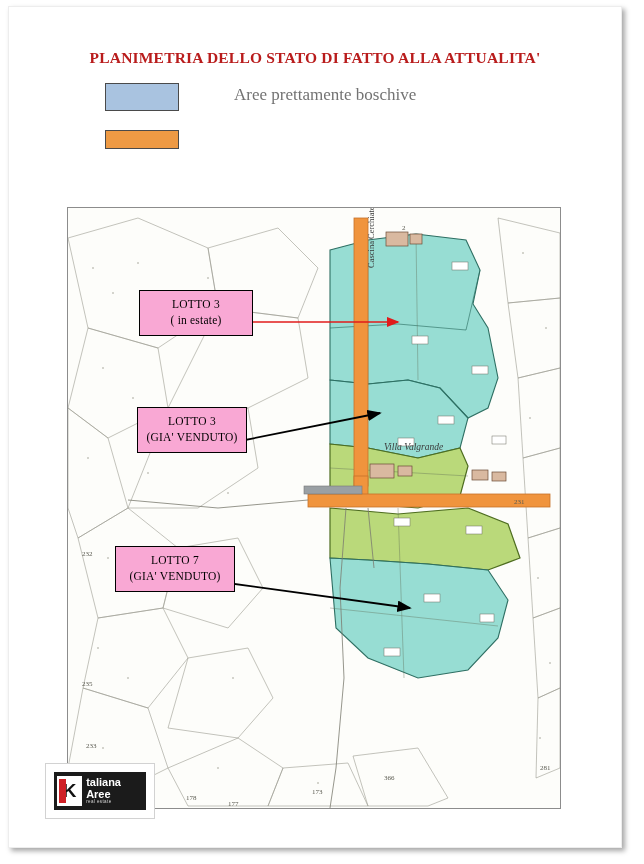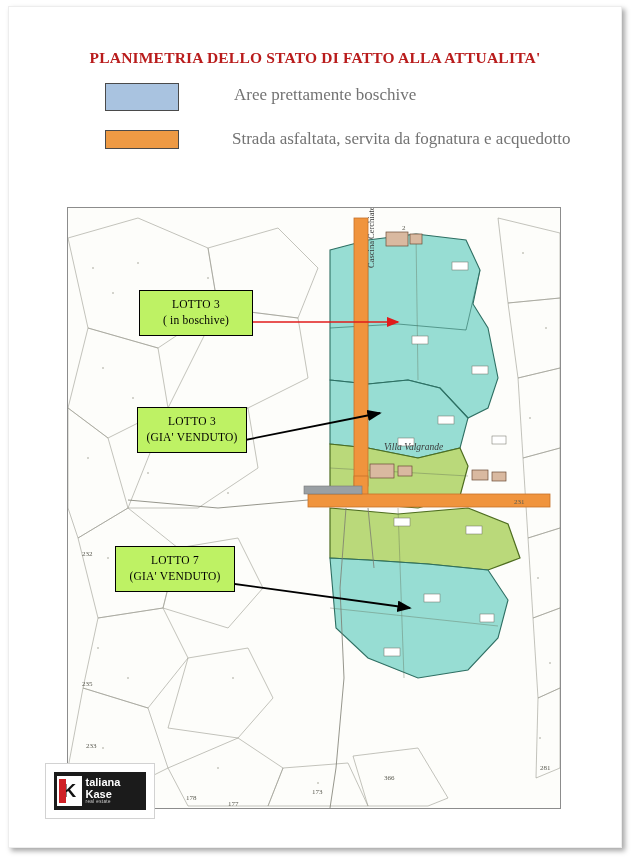--- a/index.html
+++ b/index.html
@@ -81,21 +81,21 @@
     height: 600px;
     background: #fdfdfa;
     border: 1px solid #8c8c8c;
     overflow: hidden;
   }
   .map svg { display: block; }
 
   
   .callout {
     position: absolute;
-    background: #bef264;
+    background: #f9a8d4;
     border: 1px solid #000000;
     font-size: 11.5px;
     line-height: 1.35;
     text-align: center;
     color: #000;
     padding: 6px 4px 7px 4px;
     font-family: "Liberation Serif", serif;
   }
   .callout .l1 { display: block; letter-spacing: 0.3px; }
   .callout .l2 { display: block; letter-spacing: 0.2px; }
@@ -170,21 +170,20 @@
 
     <div class="title">PLANIMETRIA DELLO STATO DI FATTO ALLA ATTUALITA'</div>
 
     <div class="legend">
       <div class="legend-row r1">
         <div class="legend-swatch bosco"></div>
         <div class="legend-label">Aree prettamente boschive</div>
       </div>
       <div class="legend-row r3">
         <div class="legend-swatch strada"></div>
-        <div class="legend-label">Strada asfaltata, servita da fognatura e acquedotto</div>
       </div>
     </div>
 
     <div class="map">
       <svg width="492" height="600" viewBox="0 0 492 600" xmlns="http://www.w3.org/2000/svg">
 
         <rect x="0" y="0" width="492" height="600" fill="#fdfdfa"></rect>
 
         <g stroke="#8a8a7e" stroke-width="0.6" fill="none" opacity="0.85">
           <path d="M0,30 L70,10 L140,40 L150,100 L90,140 L20,120 Z"></path>
@@ -321,35 +320,35 @@
           </marker>
         </defs>
         <line x1="178" y1="114" x2="330" y2="114" stroke="#e01b1b" stroke-width="1.6" marker-end="url(#arrow-red)"></line>
         <line x1="172" y1="233" x2="312" y2="205" stroke="#000000" stroke-width="1.8" marker-end="url(#arrow-black)"></line>
         <line x1="152" y1="374" x2="342" y2="400" stroke="#000000" stroke-width="1.8" marker-end="url(#arrow-black)"></line>
       </svg>
     </div>
 
     <div class="callout" id="callout-lotto3">
       <span class="l1">LOTTO 3</span>
-      <span class="l2">( in boschive)</span>
+      <span class="l2">( in estate)</span>
     </div>
     <div class="callout" id="callout-lotto2">
       <span class="l1">LOTTO  3</span>
       <span class="l2">(GIA' VENDUTO)</span>
     </div>
     <div class="callout" id="callout-lotto1">
       <span class="l1">LOTTO 7</span>
       <span class="l2">(GIA' VENDUTO)</span>
     </div>
 
     <div class="logo">
       <div class="logo-inner">
         <div class="logo-k">K</div>
         <div class="logo-text">
-          <span>taliana Kase</span>
+          <span>taliana Aree</span>
           <span class="logo-sub">real estate</span>
         </div>
       </div>
     </div>
 
   </div>
 </div>
 
 </body></html>

